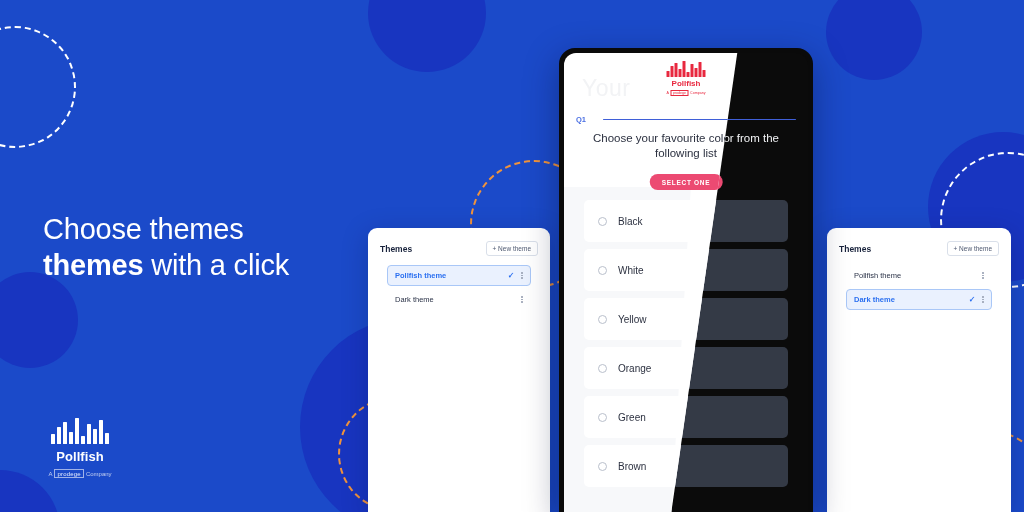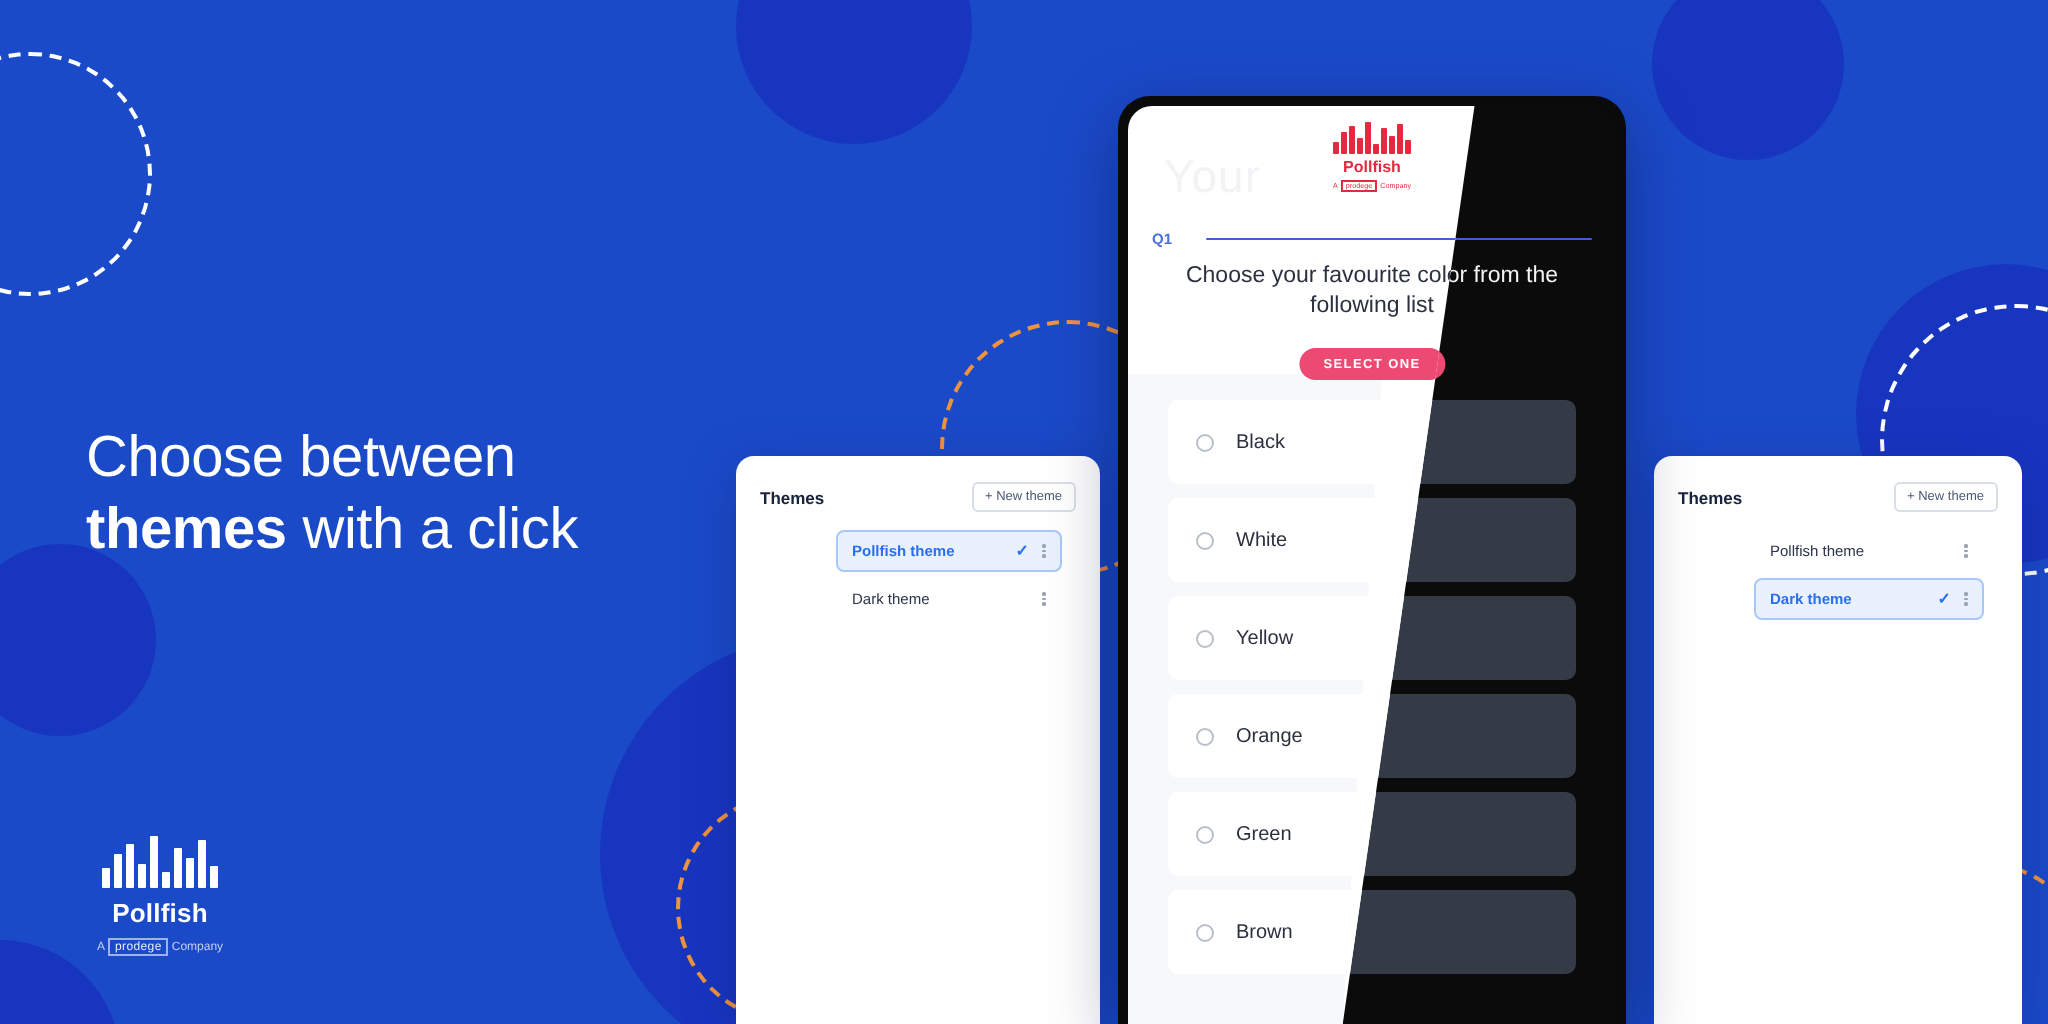--- a/index.html
+++ b/index.html
@@ -54,21 +54,21 @@
 
   .panel-head {
     display:flex; align-items:center; justify-content:space-between;
     padding:13px 12px 9px 12px;
   }
   .panel-title { font-size:8.5px; font-weight:bold; color:#19233c; }
   .new-theme-btn {
     font-size:6.5px; color:#4d5870; border:1px solid #d9dfe9;
     border-radius:3px; padding:3px 6px; background:#fff; white-space:nowrap;
   }
-  .theme-list { padding:0 19px;margin-left:31px; }
+  .theme-list { padding:0 19px; }
   .theme-row {
     display:flex; align-items:center; justify-content:space-between;
     height:21px; padding:0 7px; border-radius:4px;
     font-size:7.5px; color:#2b3348; margin-bottom:3px;
     border:1px solid transparent;
   }
   .theme-row.selected {
     background:#eaf1fe; border-color:#a9c7f7;
     color:#2a6ff0; font-weight:bold;
   }
@@ -160,21 +160,21 @@
 
     <div class="dash-ring" style="left:-46px; top:26px; width:122px; height:122px;"></div>
     <div class="dash-ring" style="left:940px; top:152px; width:136px; height:136px;"></div>
     <div class="dash-ring orange" style="left:470px; top:160px; width:128px; height:128px;"></div>
     <div class="dash-ring orange" style="left:338px; top:396px; width:116px; height:116px;"></div>
     <div class="dash-ring orange" style="left:926px; top:430px; width:124px; height:124px;"></div>
   </div>
 
   <div class="copy">
     <div class="headline">
-      <span>Choose between</span>
+      <span>Choose themes</span>
       <span class="l2">
         <span class="bold">themes</span><span> with a click</span>
       </span>
     </div>
   </div>
 
   <div class="logo-block">
     <div class="logo-bars" id="brand-bars">
         <i style="height: 10px;"></i>
         <i style="height: 17px;"></i>

